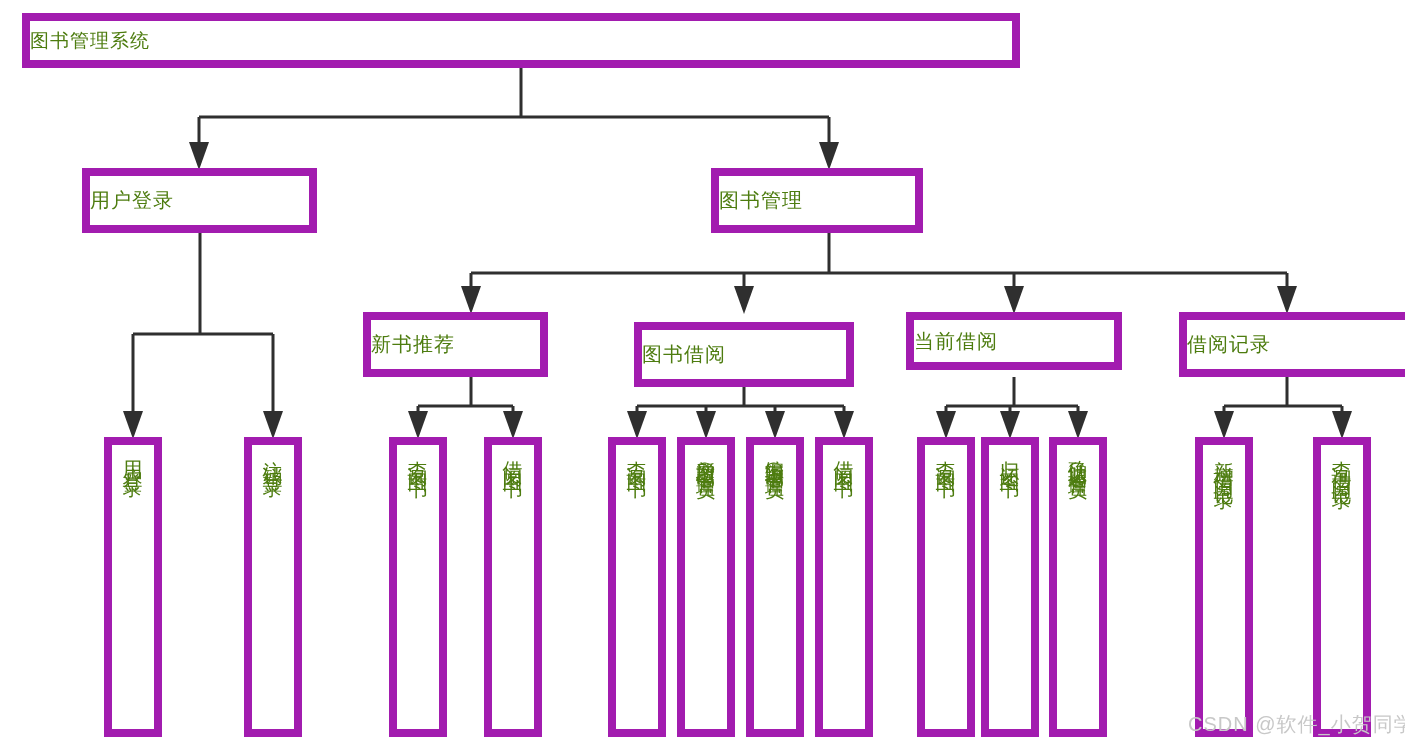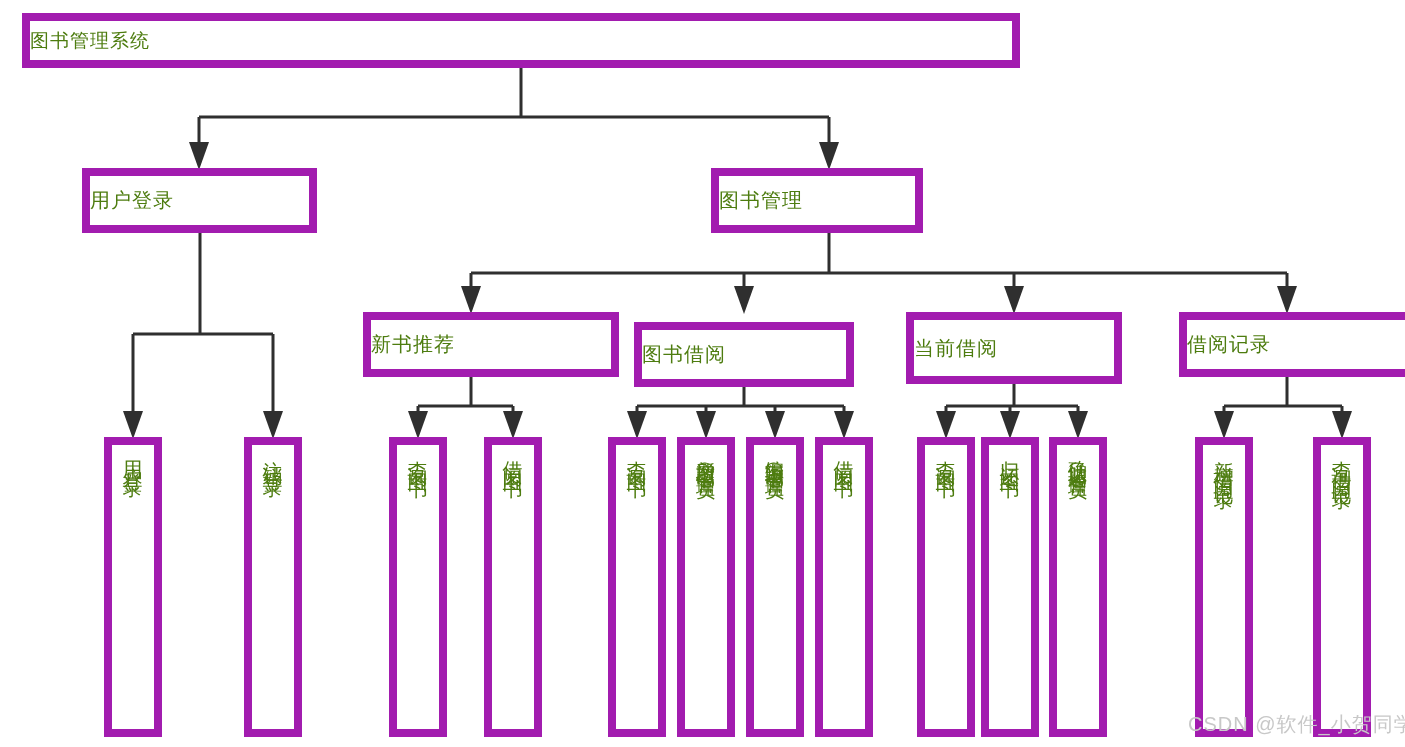--- a/index.html
+++ b/index.html
@@ -113,27 +113,27 @@
     <span>图书管理系统</span>
   </div>
 
   <div class="node h-node" style="left:82px; top:168px; width:235px; height:65px">
     <span>用户登录</span>
   </div>
   <div class="node h-node" style="left:711px; top:168px; width:212px; height:65px">
     <span>图书管理</span>
   </div>
 
-  <div class="node h-node" style="left:363px; top:312px; width:256px; height:65px">
+  <div class="node h-node" style="left:363px; top:312px; width:185px; height:65px">
     <span>新书推荐</span>
   </div>
   <div class="node h-node" style="left:634px; top:322px; width:220px; height:65px">
     <span>图书借阅</span>
   </div>
-  <div class="node h-node" style="left:906px; top:312px; width:216px; height:72px">
+  <div class="node h-node" style="left:906px; top:312px; width:216px; height:58px">
     <span>当前借阅</span>
   </div>
   <div class="node h-node" style="left:1179px; top:312px; width:260px; height:65px">
     <span>借阅记录</span>
   </div>
 
   <div class="node v-node" style="left:104px; top:437px; width:58px; height:300px">
     <span>用户登录</span>
   </div>
   <div class="node v-node" style="left:244px; top:437px; width:58px; height:300px">

